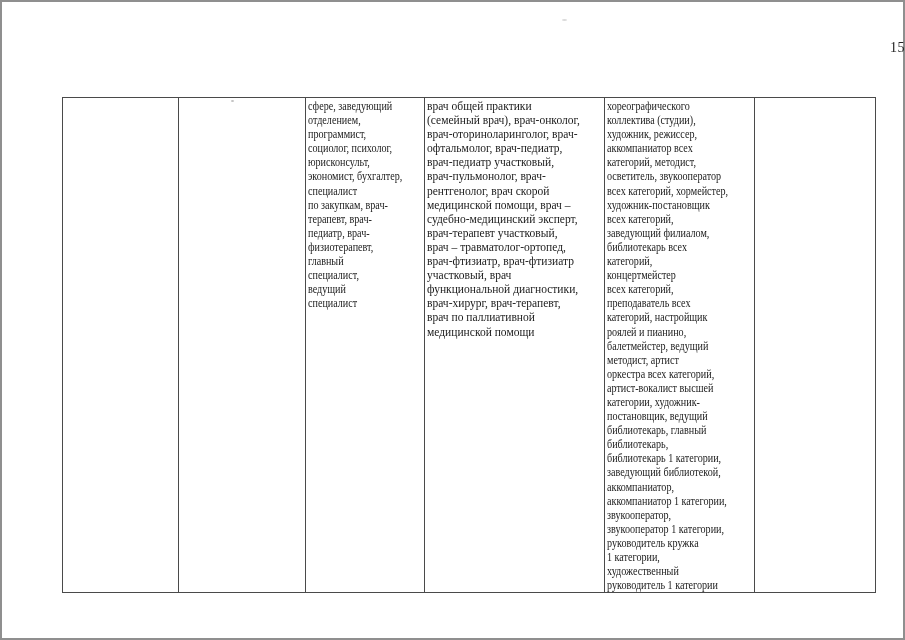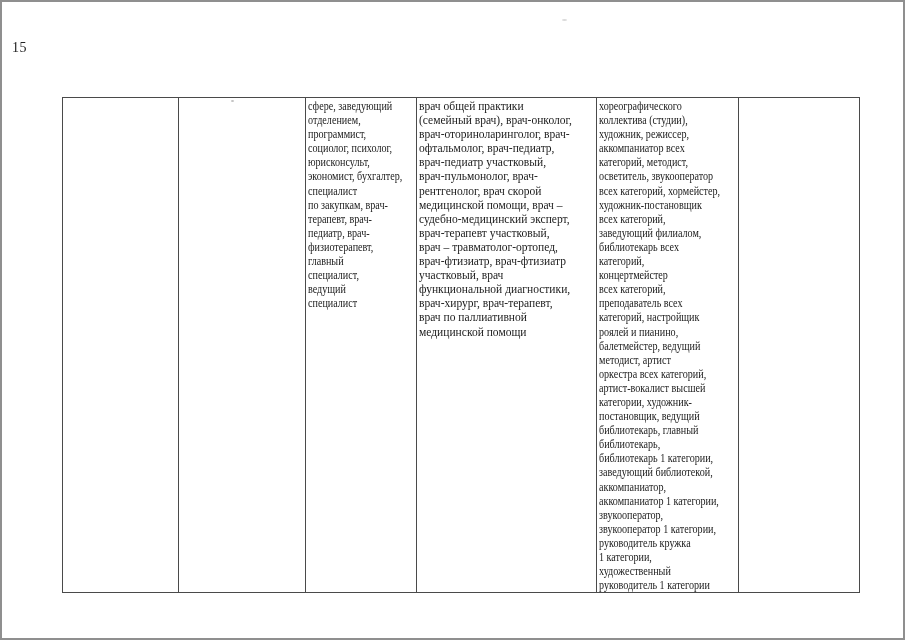--- a/index.html
+++ b/index.html
@@ -17,36 +17,36 @@
     position: absolute;
     left: 0; top: 0; right: 0; bottom: 0;
     border: 2px solid #8f8f8f;
     pointer-events: none;
   }
   #pageNumber {
     position: absolute;
     top: 40px;
     left: 12px;
     right: 0;
-    text-align: left;
+    text-align: right;
     font-size: 14px;
     letter-spacing: 0.5px;
     color: #222222;
   }
   #mainTable {
     position: absolute;
     left: 62px;
     top: 97px;
     border-collapse: collapse;
     table-layout: fixed;
   }
   #mainTable td {
     border: 1px solid #4a4a4a;
     vertical-align: top;
-    padding: 1px 1px 0 2px;
+    padding: 1px 9px 0 2px;
     height: 493px;
     overflow: hidden;
   }
   .ct {
     white-space: pre;
     line-height: 14.1px;
     transform-origin: 0 0;
   }
   .c3 .ct { font-size: 11.5px; transform: scaleX(0.88); width: 113.6%; }
   .c4 .ct { font-size: 12px;   transform: scaleX(0.96); width: 104.2%; }

